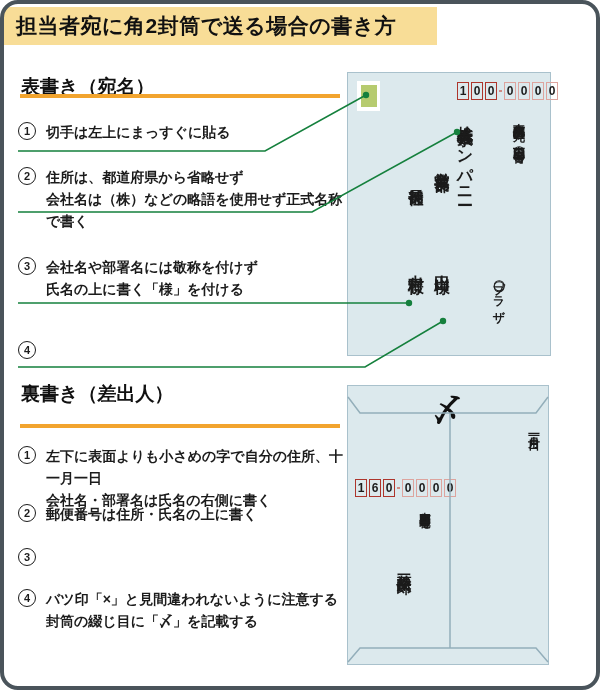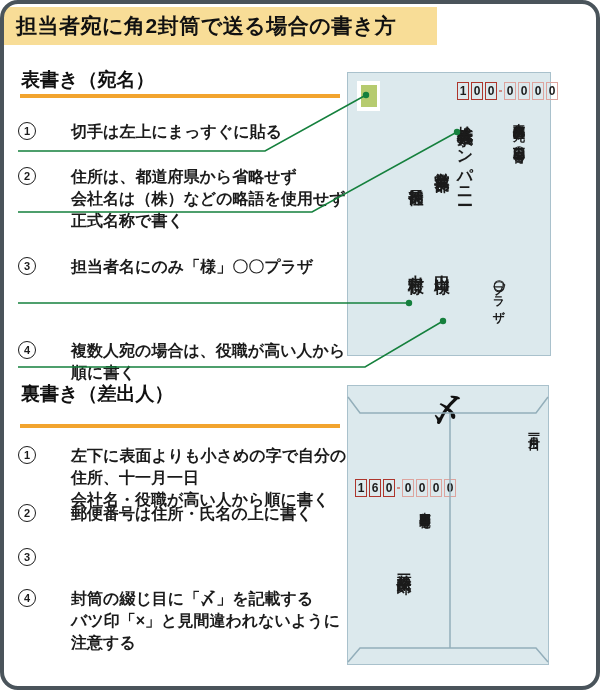--- a/index.html
+++ b/index.html
@@ -5,21 +5,21 @@
   html,body{margin:0;padding:0;background:#fff;}
   body{width:600px;height:690px;position:relative;font-family:"Liberation Sans","DejaVu Sans",sans-serif;}
   .card{position:absolute;left:0;top:0;width:600px;height:690px;background:#fff;}
   .frame{position:absolute;inset:0;border:4px solid #4a545b;border-radius:18px;pointer-events:none;z-index:40;}
   .title-band{position:absolute;left:4px;top:7px;width:433px;height:38px;background:#f8dd97;display:flex;align-items:center;z-index:5;}
   .title-band h1{margin:0 0 0 12px;font-size:21px;font-weight:bold;color:#111;letter-spacing:0.5px;}
   .sec-head{position:absolute;left:21px;font-size:19px;font-weight:bold;color:#111;z-index:5;}
   .sec-rule{position:absolute;left:20px;width:320px;height:4px;background:#f2a42e;z-index:5;}
   .item{position:absolute;left:18px;display:flex;gap:10px;z-index:6;width:330px;}
   .num{flex:0 0 auto;width:16px;height:16px;border:1.5px solid #1c1c1c;border-radius:50%;font-size:11px;font-weight:bold;color:#1c1c1c;display:flex;align-items:center;justify-content:center;margin-top:1px;}
-  .lines{font-size:16px;line-height:22px;font-weight:bold;color:#1b1b1b;margin-left:25px;}
+  .lines{font-size:14px;line-height:22px;font-weight:bold;color:#1b1b1b;}
   .envelope{position:absolute;background:#dce9ed;border:1.5px solid #a9c1cc;box-sizing:border-box;z-index:1;}
   .env-front{left:347px;top:72px;width:204px;height:284px;}
   .env-back{left:347px;top:385px;width:202px;height:280px;}
   .stamp{position:absolute;left:9px;top:8px;width:23px;height:30px;background:#fff;display:flex;align-items:center;justify-content:center;}
   .stamp-inner{width:16px;height:22px;background:#b6cb6f;}
   .postal{position:absolute;display:flex;align-items:center;gap:2px;}
   .pbox{width:10px;height:16px;border:1.5px solid #dda49e;display:flex;align-items:center;justify-content:center;font-size:12px;font-weight:bold;color:#1c1c1c;background:transparent;}
   .pbox.dark{border-color:#ad352c;}
   .phyphen{width:3px;height:2px;background:#d08b84;}
   .vtext{position:absolute;writing-mode:vertical-rl;text-orientation:upright;color:#1b1b1b;white-space:nowrap;}
@@ -35,73 +35,71 @@
 </style>
 </head>
 <body>
 
 <div class="card">
 
   <div class="title-band">
     <h1>担当者宛に角2封筒で送る場合の書き方</h1>
   </div>
 
-  <div class="sec-head" style="top:67px">表書き（宛名）</div>
+  <div class="sec-head" style="top:74px">表書き（宛名）</div>
   <div class="sec-rule" style="top:94px"></div>
 
   <div class="item" style="top:121px">
     <span class="num">1</span>
     <div class="lines">
         <div>切手は左上にまっすぐに貼る</div>
       </div>
   </div>
   <div class="item" style="top:166px">
     <span class="num">2</span>
     <div class="lines">
       <div>住所は、都道府県から省略せず</div>
       <div>会社名は（株）などの略語を使用せず正式名称で書く</div>
     </div>
   </div>
   <div class="item" style="top:256px">
     <span class="num">3</span>
     <div class="lines">
-      <div>担当者名にのみ「様」〇〇プラザ</div>
+      <div>会社名や部署名には敬称を付けず</div>
+      <div>氏名の上に書く「様」を付ける</div>
     </div>
   </div>
   <div class="item" style="top:340px">
     <span class="num">4</span>
-    <div class="lines">
-        <div>複数人宛の場合は、役職が高い人から順に書く</div>
-      </div>
   </div>
 
   <div class="sec-head" style="top:381px">裏書き（差出人）</div>
   <div class="sec-rule" style="top:424px"></div>
 
   <div class="item" style="top:445px">
     <span class="num">1</span>
     <div class="lines">
       <div>左下に表面よりも小さめの字で自分の住所、十一月一日</div>
-      <div>会社名・役職が高い人から順に書く</div>
+      <div>会社名・部署名は氏名の右側に書く</div>
     </div>
   </div>
   <div class="item" style="top:503px">
     <span class="num">2</span>
     <div class="lines">
         <div>郵便番号は住所・氏名の上に書く</div>
       </div>
   </div>
   <div class="item" style="top:547px">
     <span class="num">3</span>
   </div>
   <div class="item" style="top:588px">
     <span class="num">4</span>
     <div class="lines">
+      <div>バツ印「×」と見間違われないように注意する</div>
       <div>封筒の綴じ目に「〆」を記載する</div>
-      <div>バツ印「×」と見間違われないように注意する</div>
     </div>
   </div>
 
   <div class="envelope env-front">
     <div class="stamp">
         <div class="stamp-inner"></div>
       </div>
     <div class="postal" style="left:109px;top:9px">
       <span class="pbox dark">1</span>
       <span class="pbox dark">0</span>

